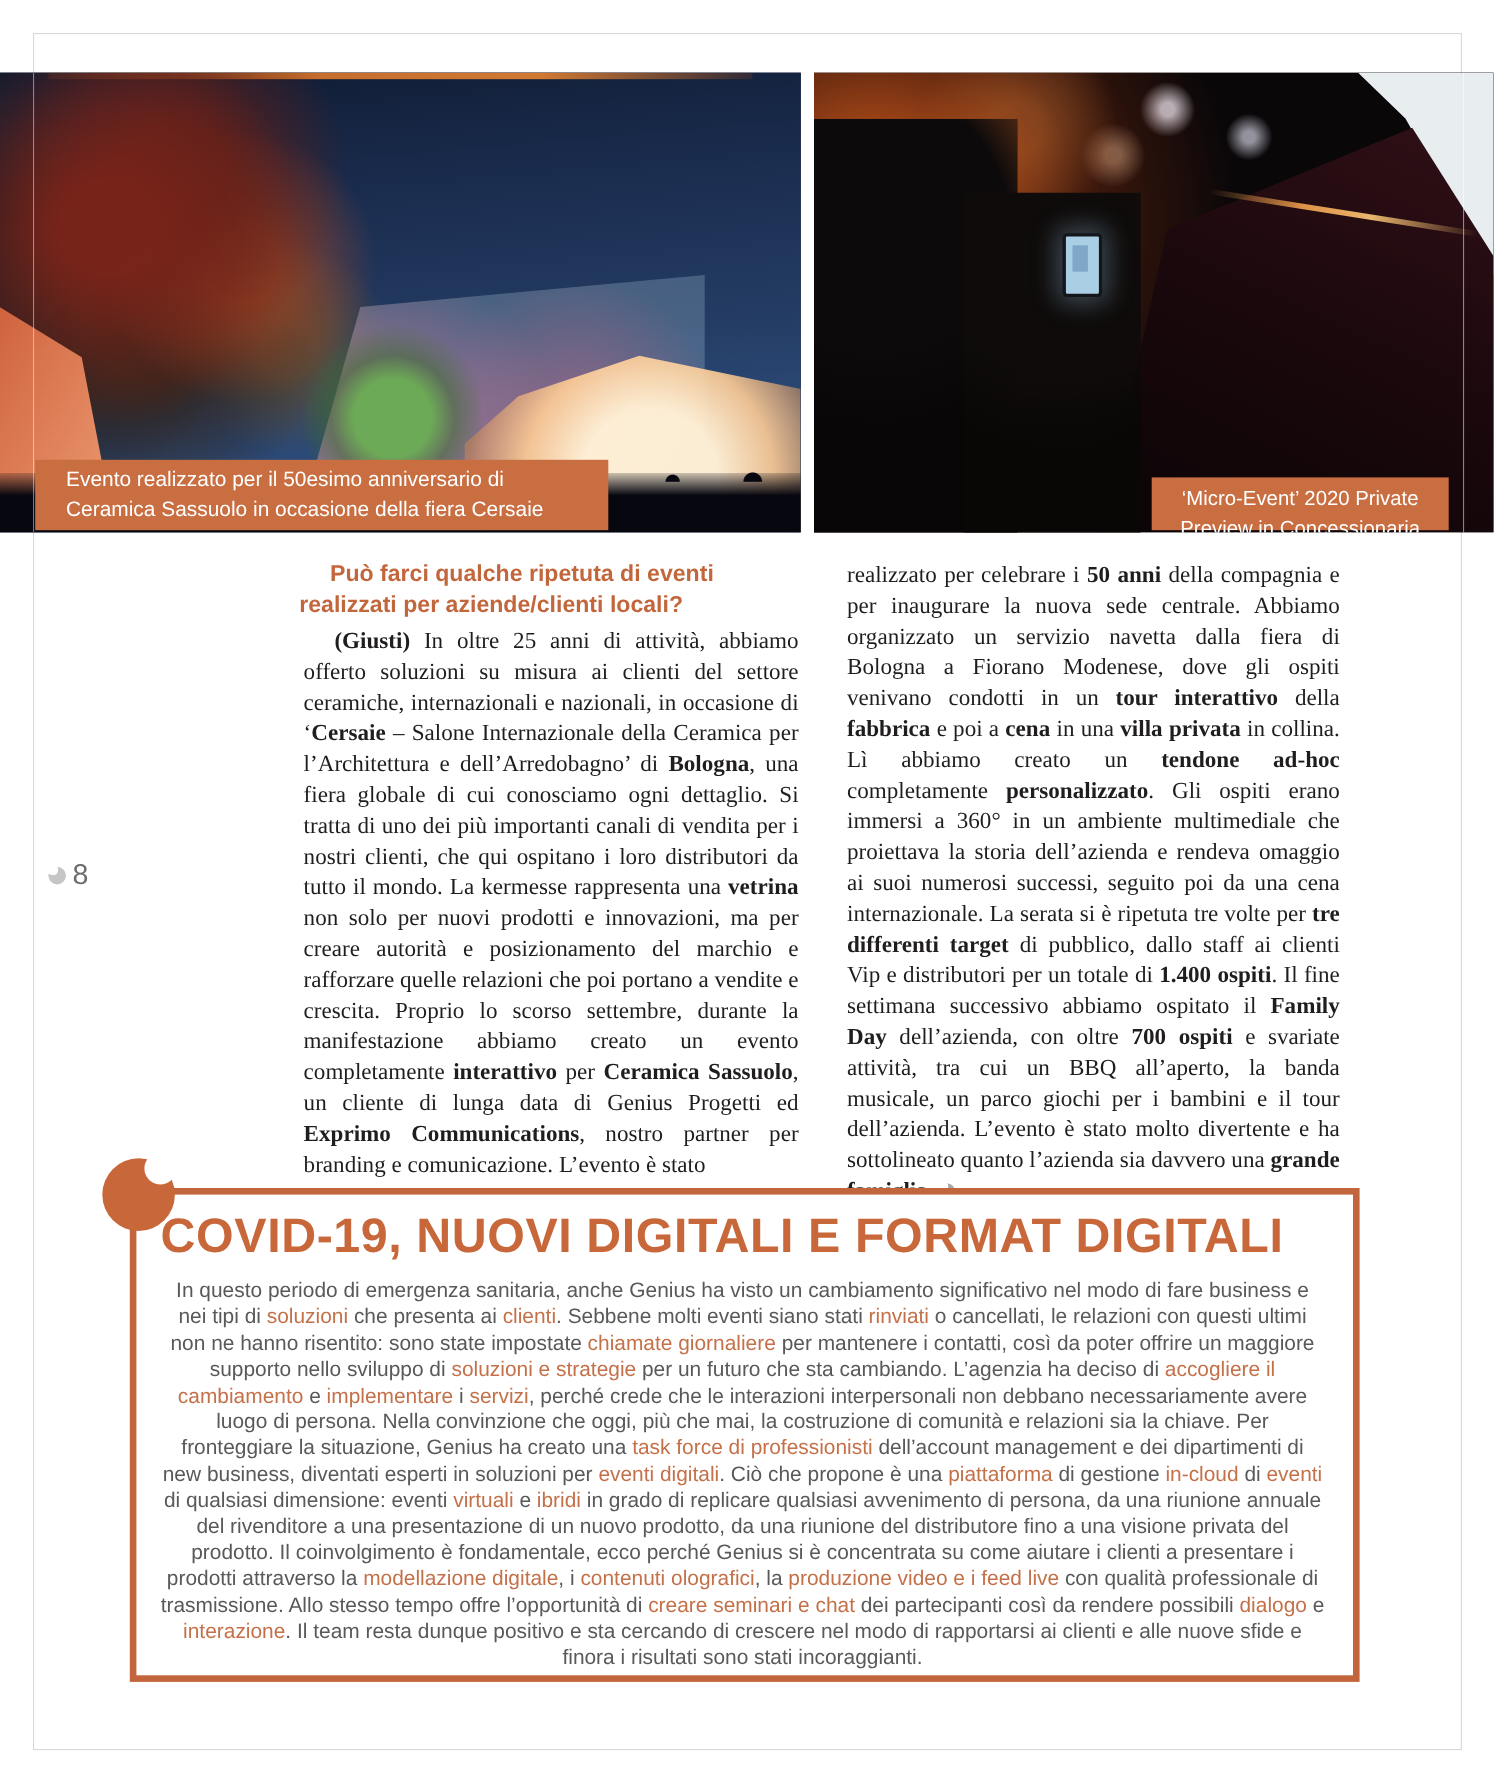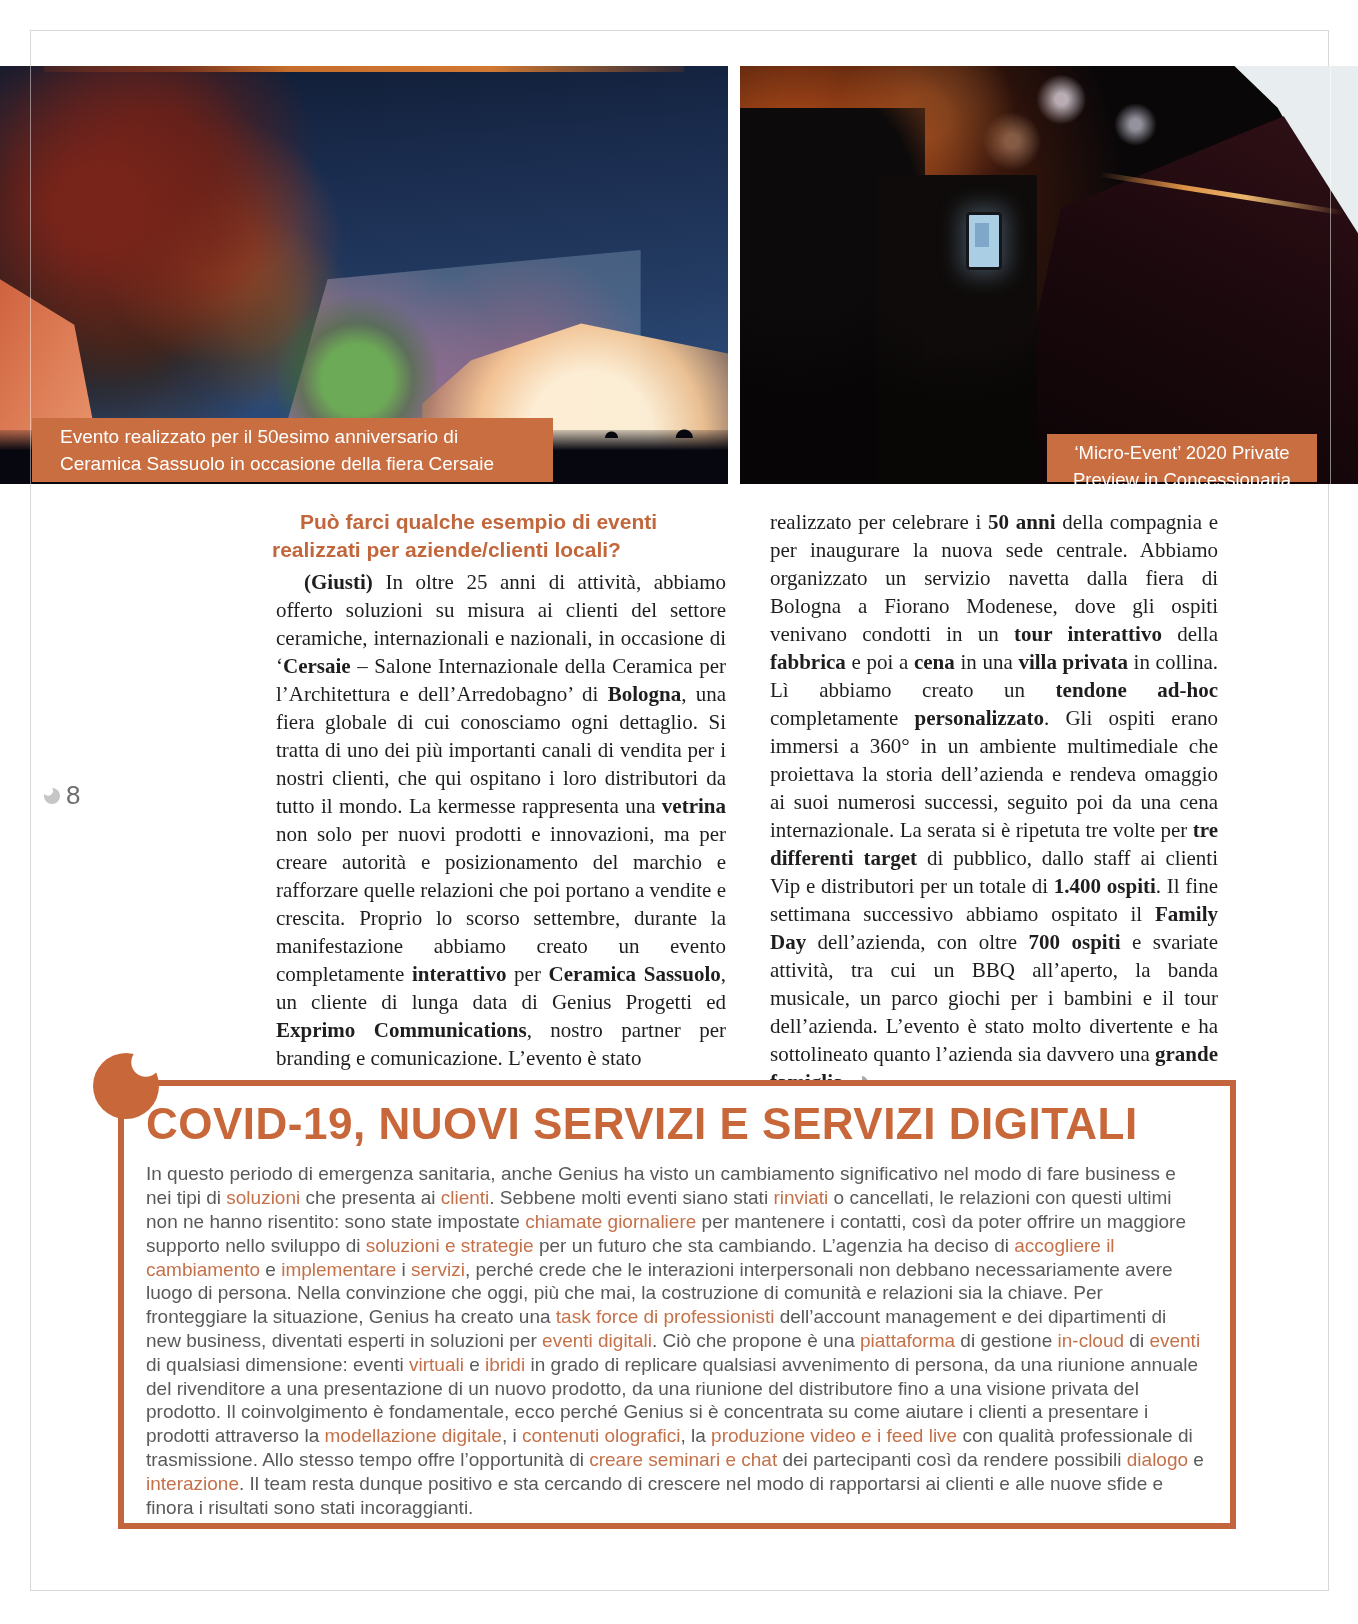--- a/index.html
+++ b/index.html
@@ -96,21 +96,21 @@
   .run-b{font-weight:700;}
   .endmark{display:inline-block;width:13px;height:13px;border-radius:50%;margin-left:6px;
       background:radial-gradient(circle at 26% 18%, #ffffff 0 3.5px, #a9a9a9 4px);vertical-align:baseline;}
   
   .covid{position:absolute;left:118px;top:1080px;width:1118px;height:449px;
       border:6px solid #c2653c;box-sizing:border-box;background:#fff;padding:8px 26px 0 22px;}
   .pac-lg{position:absolute;left:-31px;top:-33px;width:66px;height:66px;border-radius:50%;
       background:radial-gradient(circle at 80% 14%, #ffffff 0 14px, #c8673a 15px);}
   .covid-title{color:#c8673a;font-weight:700;font-size:44px;letter-spacing:.5px;line-height:1.1;
       margin:6px 0 14px 0;}
-  .covid-body{color:#58595b;font-size:19px;line-height:23.8px;text-align:left;}
+  .covid-body{color:#58595b;font-size:19px;line-height:23.8px;text-align:center;}
   .covid-body .run-o{color:#c4714a;}
 </style>
 </head>
 <body>
 
 <div class="page">
 
   <div class="frame"></div>
 
   <div class="photo photo-left">
@@ -137,27 +137,27 @@
     <div class="pr-frameline"></div>
     <div class="caption caption-right">‘Micro-Event’ 2020 Private Preview in Concessionaria</div>
   </div>
 
   <div class="pagenum">
     <span class="pac-sm"></span>
     <span class="pagenum-n">8</span>
   </div>
 
   <div class="col col-left">
-    <p class="question">Può farci qualche esempio di eventi realizzati per aziende/clienti locali?</p>
+    <p class="question">Può farci qualche ripetuta di eventi realizzati per aziende/clienti locali?</p>
     <p class="para"><span class="run-b">(Giusti)</span><span> In oltre 25 anni di attività, abbiamo offerto soluzioni su misura ai clienti del settore ceramiche, internazionali e nazionali, in occasione di ‘</span><span class="run-b">Cersaie</span><span> – Salone Internazionale della Ceramica per l’Architettura e dell’Arredobagno’ di </span><span class="run-b">Bologna</span><span>, una fiera globale di cui conosciamo ogni dettaglio. Si tratta di uno dei più importanti canali di vendita per i nostri clienti, che qui ospitano i loro distributori da tutto il mondo. La kermesse rappresenta una </span><span class="run-b">vetrina</span><span> non solo per nuovi prodotti e innovazioni, ma per creare autorità e posizionamento del marchio e rafforzare quelle relazioni che poi portano a vendite e crescita. Proprio lo scorso settembre, durante la manifestazione abbiamo creato un evento completamente </span><span class="run-b">interattivo</span><span> per </span><span class="run-b">Ceramica Sassuolo</span><span>, un cliente di lunga data di Genius Progetti ed </span><span class="run-b">Exprimo Communications</span><span>, nostro partner per branding e comunicazione. L’evento è stato</span></p>
   </div>
 
   <div class="col col-right">
     <p class="para-cont"><span><span>realizzato per celebrare i </span><span class="run-b">50 anni</span><span> della compagnia e per inaugurare la nuova sede centrale. Abbiamo organizzato un servizio navetta dalla fiera di Bologna a Fiorano Modenese, dove gli ospiti venivano condotti in un </span><span class="run-b">tour interattivo</span><span> della </span><span class="run-b">fabbrica</span><span> e poi a </span><span class="run-b">cena</span><span> in una </span><span class="run-b">villa privata</span><span> in collina. Lì abbiamo creato un </span><span class="run-b">tendone ad-hoc</span><span> completamente </span><span class="run-b">personalizzato</span><span>. Gli ospiti erano immersi a 360° in un ambiente multimediale che proiettava la storia dell’azienda e rendeva omaggio ai suoi numerosi successi, seguito poi da una cena internazionale. La serata si è ripetuta tre volte per </span><span class="run-b">tre differenti target</span><span> di pubblico, dallo staff ai clienti Vip e distributori per un totale di </span><span class="run-b">1.400 ospiti</span><span>. Il fine settimana successivo abbiamo ospitato il </span><span class="run-b">Family Day</span><span> dell’azienda, con oltre </span><span class="run-b">700 ospiti</span><span> e svariate attività, tra cui un BBQ all’aperto, la banda musicale, un parco giochi per i bambini e il tour dell’azienda. L’evento è stato molto divertente e ha sottolineato quanto l’azienda sia davvero una </span><span class="run-b">grande famiglia</span><span>.</span></span><span class="endmark"></span></p>
   </div>
 
   <div class="covid">
     <div class="pac-lg"></div>
-    <div class="covid-title">COVID-19, NUOVI SERVIZI E SERVIZI DIGITALI</div>
+    <div class="covid-title">COVID-19, NUOVI DIGITALI E FORMAT DIGITALI</div>
     <div class="covid-body"><span>In questo periodo di emergenza sanitaria, anche Genius ha visto un cambiamento significativo nel modo di fare business e nei tipi di </span><span class="run-o">soluzioni</span><span> che presenta ai </span><span class="run-o">clienti</span><span>. Sebbene molti eventi siano stati </span><span class="run-o">rinviati</span><span> o cancellati, le relazioni con questi ultimi non ne hanno risentito: sono state impostate </span><span class="run-o">chiamate giornaliere</span><span> per mantenere i contatti, così da poter offrire un maggiore supporto nello sviluppo di </span><span class="run-o">soluzioni e strategie</span><span> per un futuro che sta cambiando. L’agenzia ha deciso di </span><span class="run-o">accogliere il cambiamento</span><span> e </span><span class="run-o">implementare</span><span> i </span><span class="run-o">servizi</span><span>, perché crede che le interazioni interpersonali non debbano necessariamente avere luogo di persona. Nella convinzione che oggi, più che mai, la costruzione di comunità e relazioni sia la chiave. Per fronteggiare la situazione, Genius ha creato una </span><span class="run-o">task force di professionisti</span><span> dell’account management e dei dipartimenti di new business, diventati esperti in soluzioni per </span><span class="run-o">eventi digitali</span><span>. Ciò che propone è una </span><span class="run-o">piattaforma</span><span> di gestione </span><span class="run-o">in-cloud</span><span> di </span><span class="run-o">eventi</span><span> di qualsiasi dimensione: eventi </span><span class="run-o">virtuali</span><span> e </span><span class="run-o">ibridi</span><span> in grado di replicare qualsiasi avvenimento di persona, da una riunione annuale del rivenditore a una presentazione di un nuovo prodotto, da una riunione del distributore fino a una visione privata del prodotto. Il coinvolgimento è fondamentale, ecco perché Genius si è concentrata su come aiutare i clienti a presentare i prodotti attraverso la </span><span class="run-o">modellazione digitale</span><span>, i </span><span class="run-o">contenuti olografici</span><span>, la </span><span class="run-o">produzione video e i feed live</span><span> con qualità professionale di trasmissione. Allo stesso tempo offre l’opportunità di </span><span class="run-o">creare seminari e chat</span><span> dei partecipanti così da rendere possibili </span><span class="run-o">dialogo</span><span> e </span><span class="run-o">interazione</span><span>. Il team resta dunque positivo e sta cercando di crescere nel modo di rapportarsi ai clienti e alle nuove sfide e finora i risultati sono stati incoraggianti.</span></div>
   </div>
 
 </div>
 
 </body></html>

